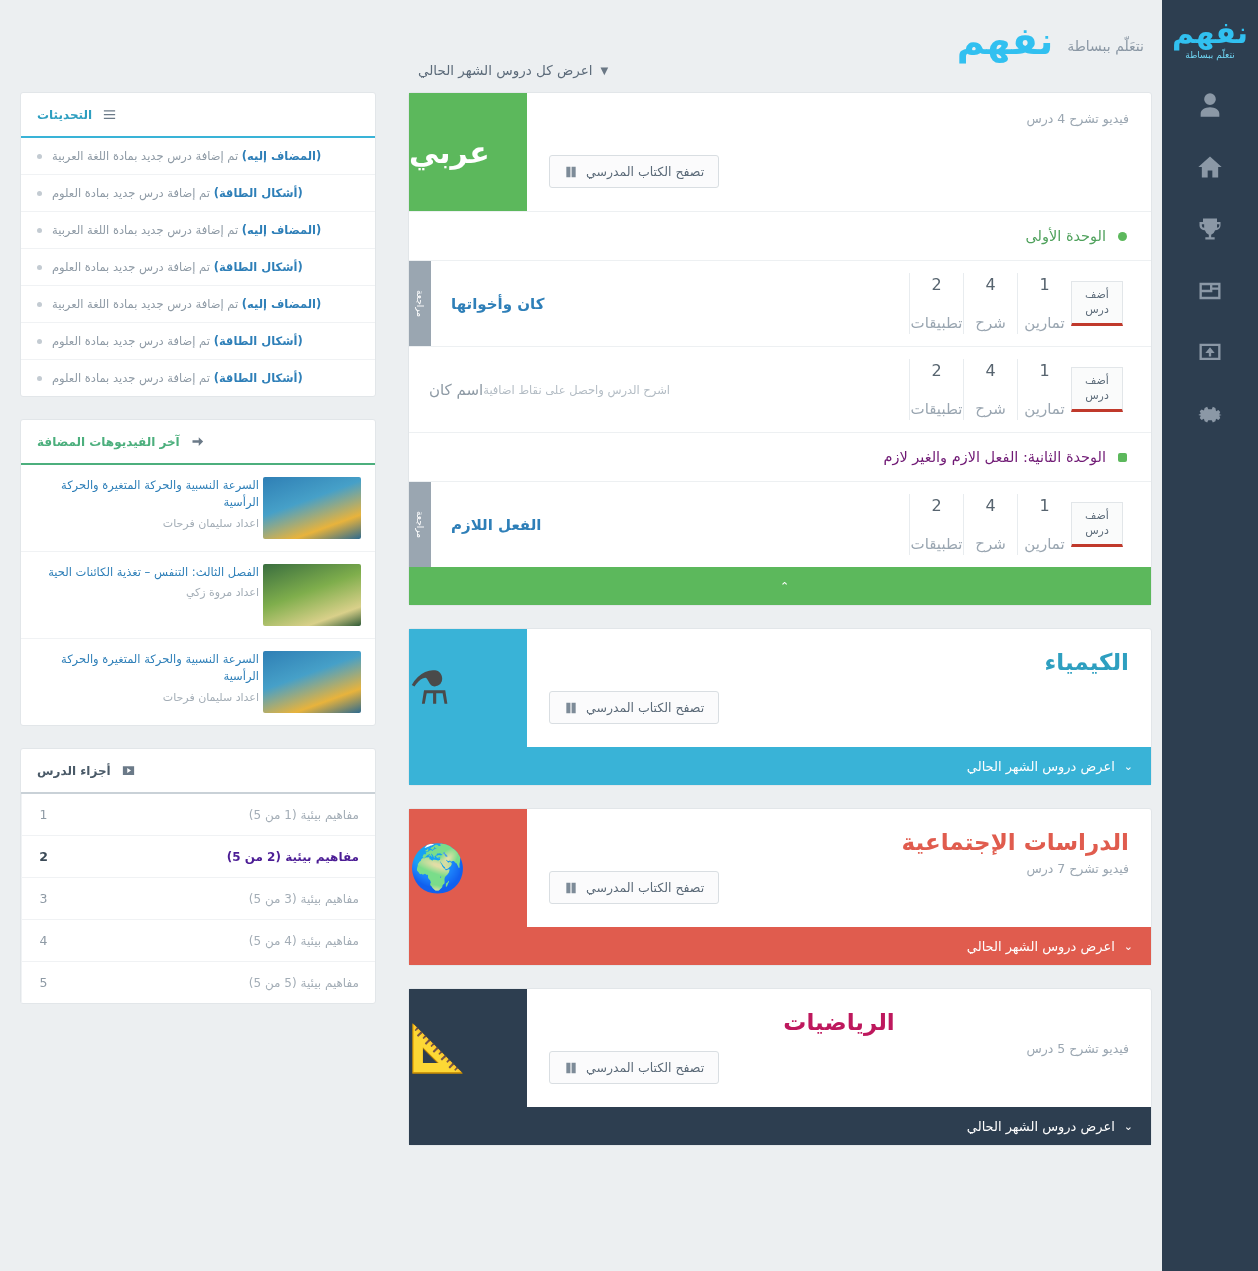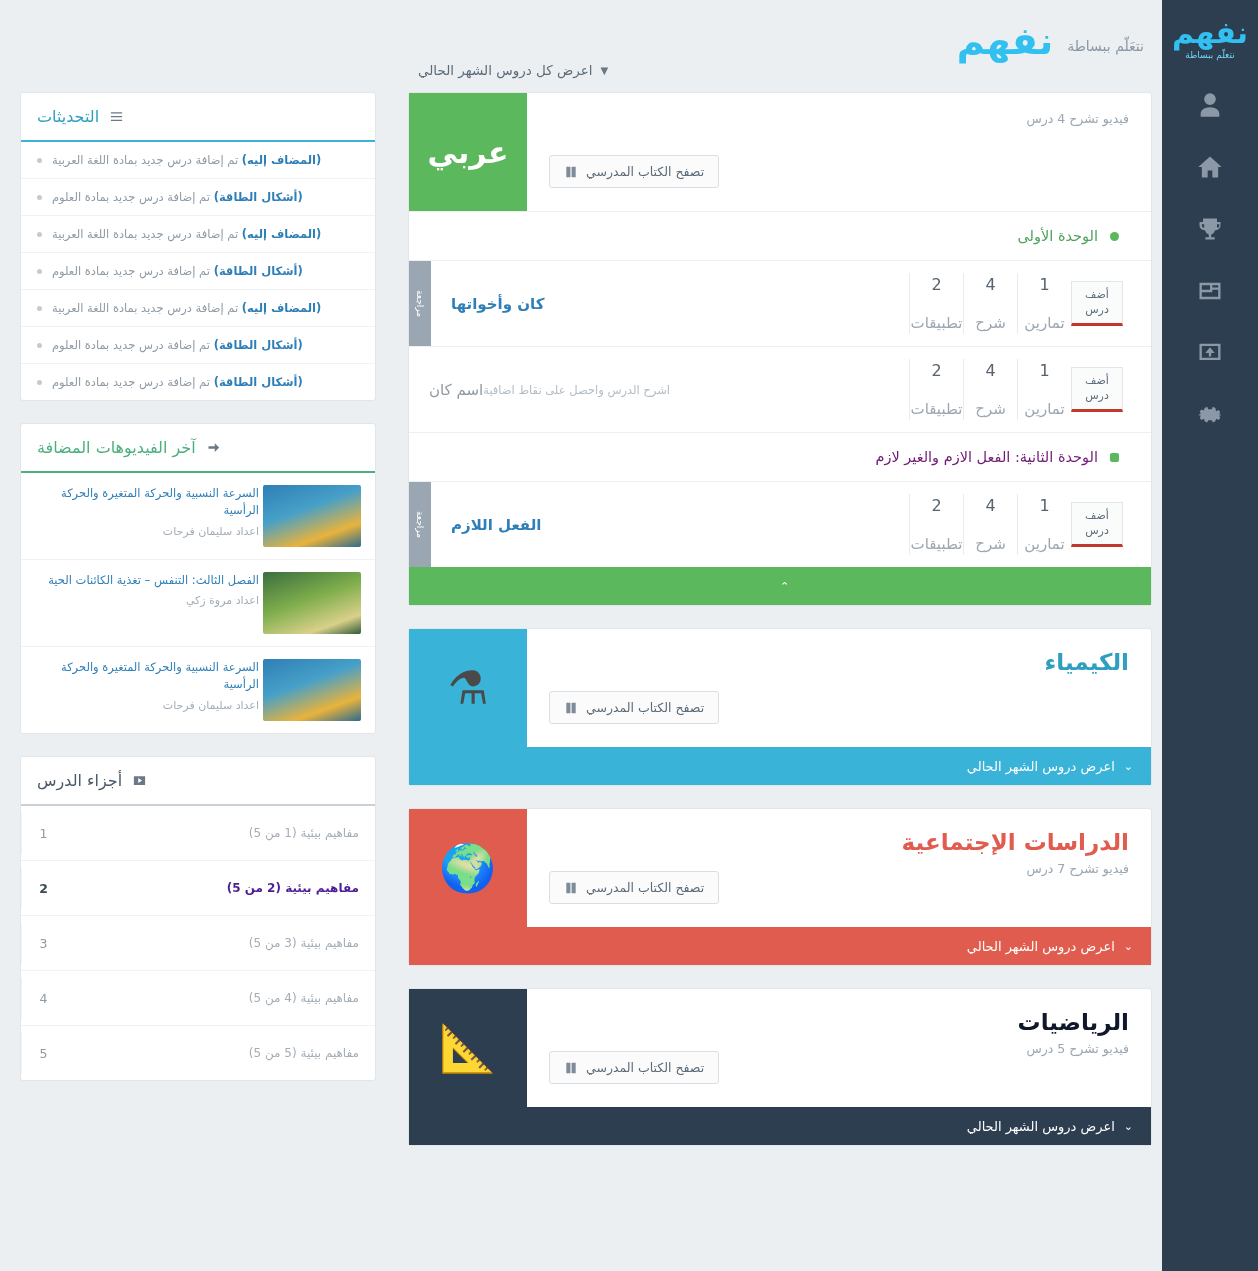--- a/index.html
+++ b/index.html
@@ -59,34 +59,34 @@
   #content { display:flex; gap:0; padding: 0 0 0 0; }
 
   
   #center { width: 744px; margin-right: 10px; }
   #side { width: 356px; margin-right: 32px; }
 
   .card { background:#fff; border:1px solid #e2e6e9; border-radius:3px; margin-bottom:22px; }
 
   
   .subject-head { display:flex; flex-direction: row; align-items:stretch; }
-  .subj-thumb { width:118px; height:118px; flex:0 0 118px; display:flex; align-items:center; justify-content:center; }
+  .subj-thumb { width:118px; height:118px; flex:0 0 118px; display:flex; align-items:center; justify-content:flex-end; }
   .subj-body { flex:1; padding: 18px 22px 0 22px; text-align:right; position:relative; }
   .subj-title { font-size: 23px; font-weight:bold; margin:2px 0 6px 0; }
   .subj-meta { font-size: 12.5px; color:#9aa6b1; margin-bottom:14px; }
   .book-btn {
     display:inline-flex; align-items:center; gap:8px; flex-direction:row-reverse;
     border:1px solid #d9dee2; background:#fbfbfc; color:#5b6a78;
     padding:8px 14px; font-size:12.5px; border-radius:3px; cursor:pointer;
     position:absolute; left:22px; top:62px;
   }
   .book-btn svg { width:14px; height:14px; fill:#7d8b98; }
 
   
-  .unit-row { display:flex; align-items:center; justify-content:flex-start; padding: 16px 32px; border-top:1px solid #edf0f2; }
+  .unit-row { display:flex; align-items:center; justify-content:flex-start; padding: 16px 24px; border-top:1px solid #edf0f2; }
   .unit-row .bullet { width:9px; height:9px; border-radius:50%; background:#5cb85c; margin-left:12px; }
   .unit-row .bullet.sq { border-radius:2px; background:#5cb85c; }
   .unit-title { color:#4fa15c; font-size:14.5px; }
   .unit-title.t2 { color:#701a75; }
 
   .lesson-row { display:flex; align-items:stretch; border-top:1px solid #edf0f2; position:relative; }
   .lesson-tab {
     width: 22px; background:#9aa6b1; color:#fff; font-size:9px;
     display:flex; align-items:center; justify-content:center; writing-mode: vertical-rl;
   }
@@ -113,21 +113,21 @@
   .bar-green { background:#5cb85c; justify-content:center; }
   .bar-cyan { background:#39b3d7; }
   .bar-red  { background:#e05c4e; }
   .bar-navy { background:#2d3e50; }
 
   
   .w-head {
     display:flex; align-items:center; gap:10px; flex-direction: row-reverse;
     justify-content:flex-start; padding: 14px 16px; border-bottom:2px solid #39b3d7;
   }
-  .w-head .t { color:#2e9fc0; font-size:16px; font-weight:normal; }
+  .w-head .t { color:#2e9fc0; font-size:12px; font-weight:bold; }
   .w-head .t.green { color:#4caf7d; }
   .w-head .t.dark { color:#4a5a68; }
   .w-head svg { width:15px; height:15px; fill:#6b7a88; }
   .w-head.green { border-bottom-color:#4caf7d; }
   .w-head.dark { border-bottom-color:#c9d1d7; }
 
   .upd-item { display:flex; align-items:center; gap:10px; padding: 11px 16px; border-bottom:1px solid #f0f2f4; flex-direction: row-reverse; }
   .upd-item:last-child { border-bottom:none; }
   .upd-item .dot { width:5px; height:5px; border-radius:50%; background:#c3cbd2; flex:0 0 5px; }
   .upd-item .txt { font-size:11.5px; color:#8e9aa5; }
@@ -136,21 +136,21 @@
   .vid-item { display:flex; gap:4px; padding: 12px 14px; border-bottom:1px solid #f0f2f4; align-items:flex-start; }
   .vid-item:last-child { border-bottom:none; }
   .vid-thumb { width:98px; height:62px; flex:0 0 98px; border-radius:2px; overflow:hidden; }
   .vid-txt { flex:1; text-align:right; }
   .vid-title { font-size:11.5px; color:#2e7fb8; line-height:1.5; }
   .vid-auth { font-size:11px; color:#a3adb6; margin-top:5px; }
 
   .part-row { display:flex; align-items:center; border-bottom:1px solid #f0f2f4; }
   .part-row:last-child { border-bottom:none; }
   .part-num { width:44px; text-align:center; font-size:12.5px; color:#8e9aa5; border-left:1px solid #f0f2f4; padding:13px 0; }
-  .part-lbl { flex:1; text-align:right; padding: 20px 16px; font-size:12px; color:#a3adb6; }
+  .part-lbl { flex:1; text-align:right; padding: 13px 16px; font-size:12px; color:#a3adb6; }
   .part-row.active .part-lbl { color:#4c1d95; font-weight:bold; }
   .part-row.active .part-num { color:#3b4a57; font-weight:bold; }
 
   
   .th-arabic { background:#5cb85c; color:#fff; font-size:30px; font-weight:bold; }
   .th-chem { background:#39b3d7; }
   .th-soc { background:#e05c4e; }
   .th-math { background:#2d3e50; }
   .emoji { font-size:46px; line-height:1; }
 
@@ -356,21 +356,21 @@
         </div>
         <div class="footer-bar bar-red">
           <span class="chev">⌄</span>
           <span>اعرض دروس الشهر الحالي</span>
         </div>
       </div>
 
       <div class="card">
         <div class="subject-head">
           <div class="subj-body">
-            <div class="subj-title" style="color:#0f172a;">الرياضيات</div>
+            <div class="subj-title" style="color:#be185d;text-align:center;">الرياضيات</div>
             <div class="subj-meta">فيديو تشرح 5 درس</div>
             <div class="book-btn">
               <svg viewBox="0 0 24 24">
                   <path d="M4 3h7v18H4zM13 3h7v18h-7z"></path>
                 </svg>
               <span>تصفح الكتاب المدرسي</span>
             </div>
           </div>
           <div class="subj-thumb th-math">
             <span class="emoji">📐</span>

